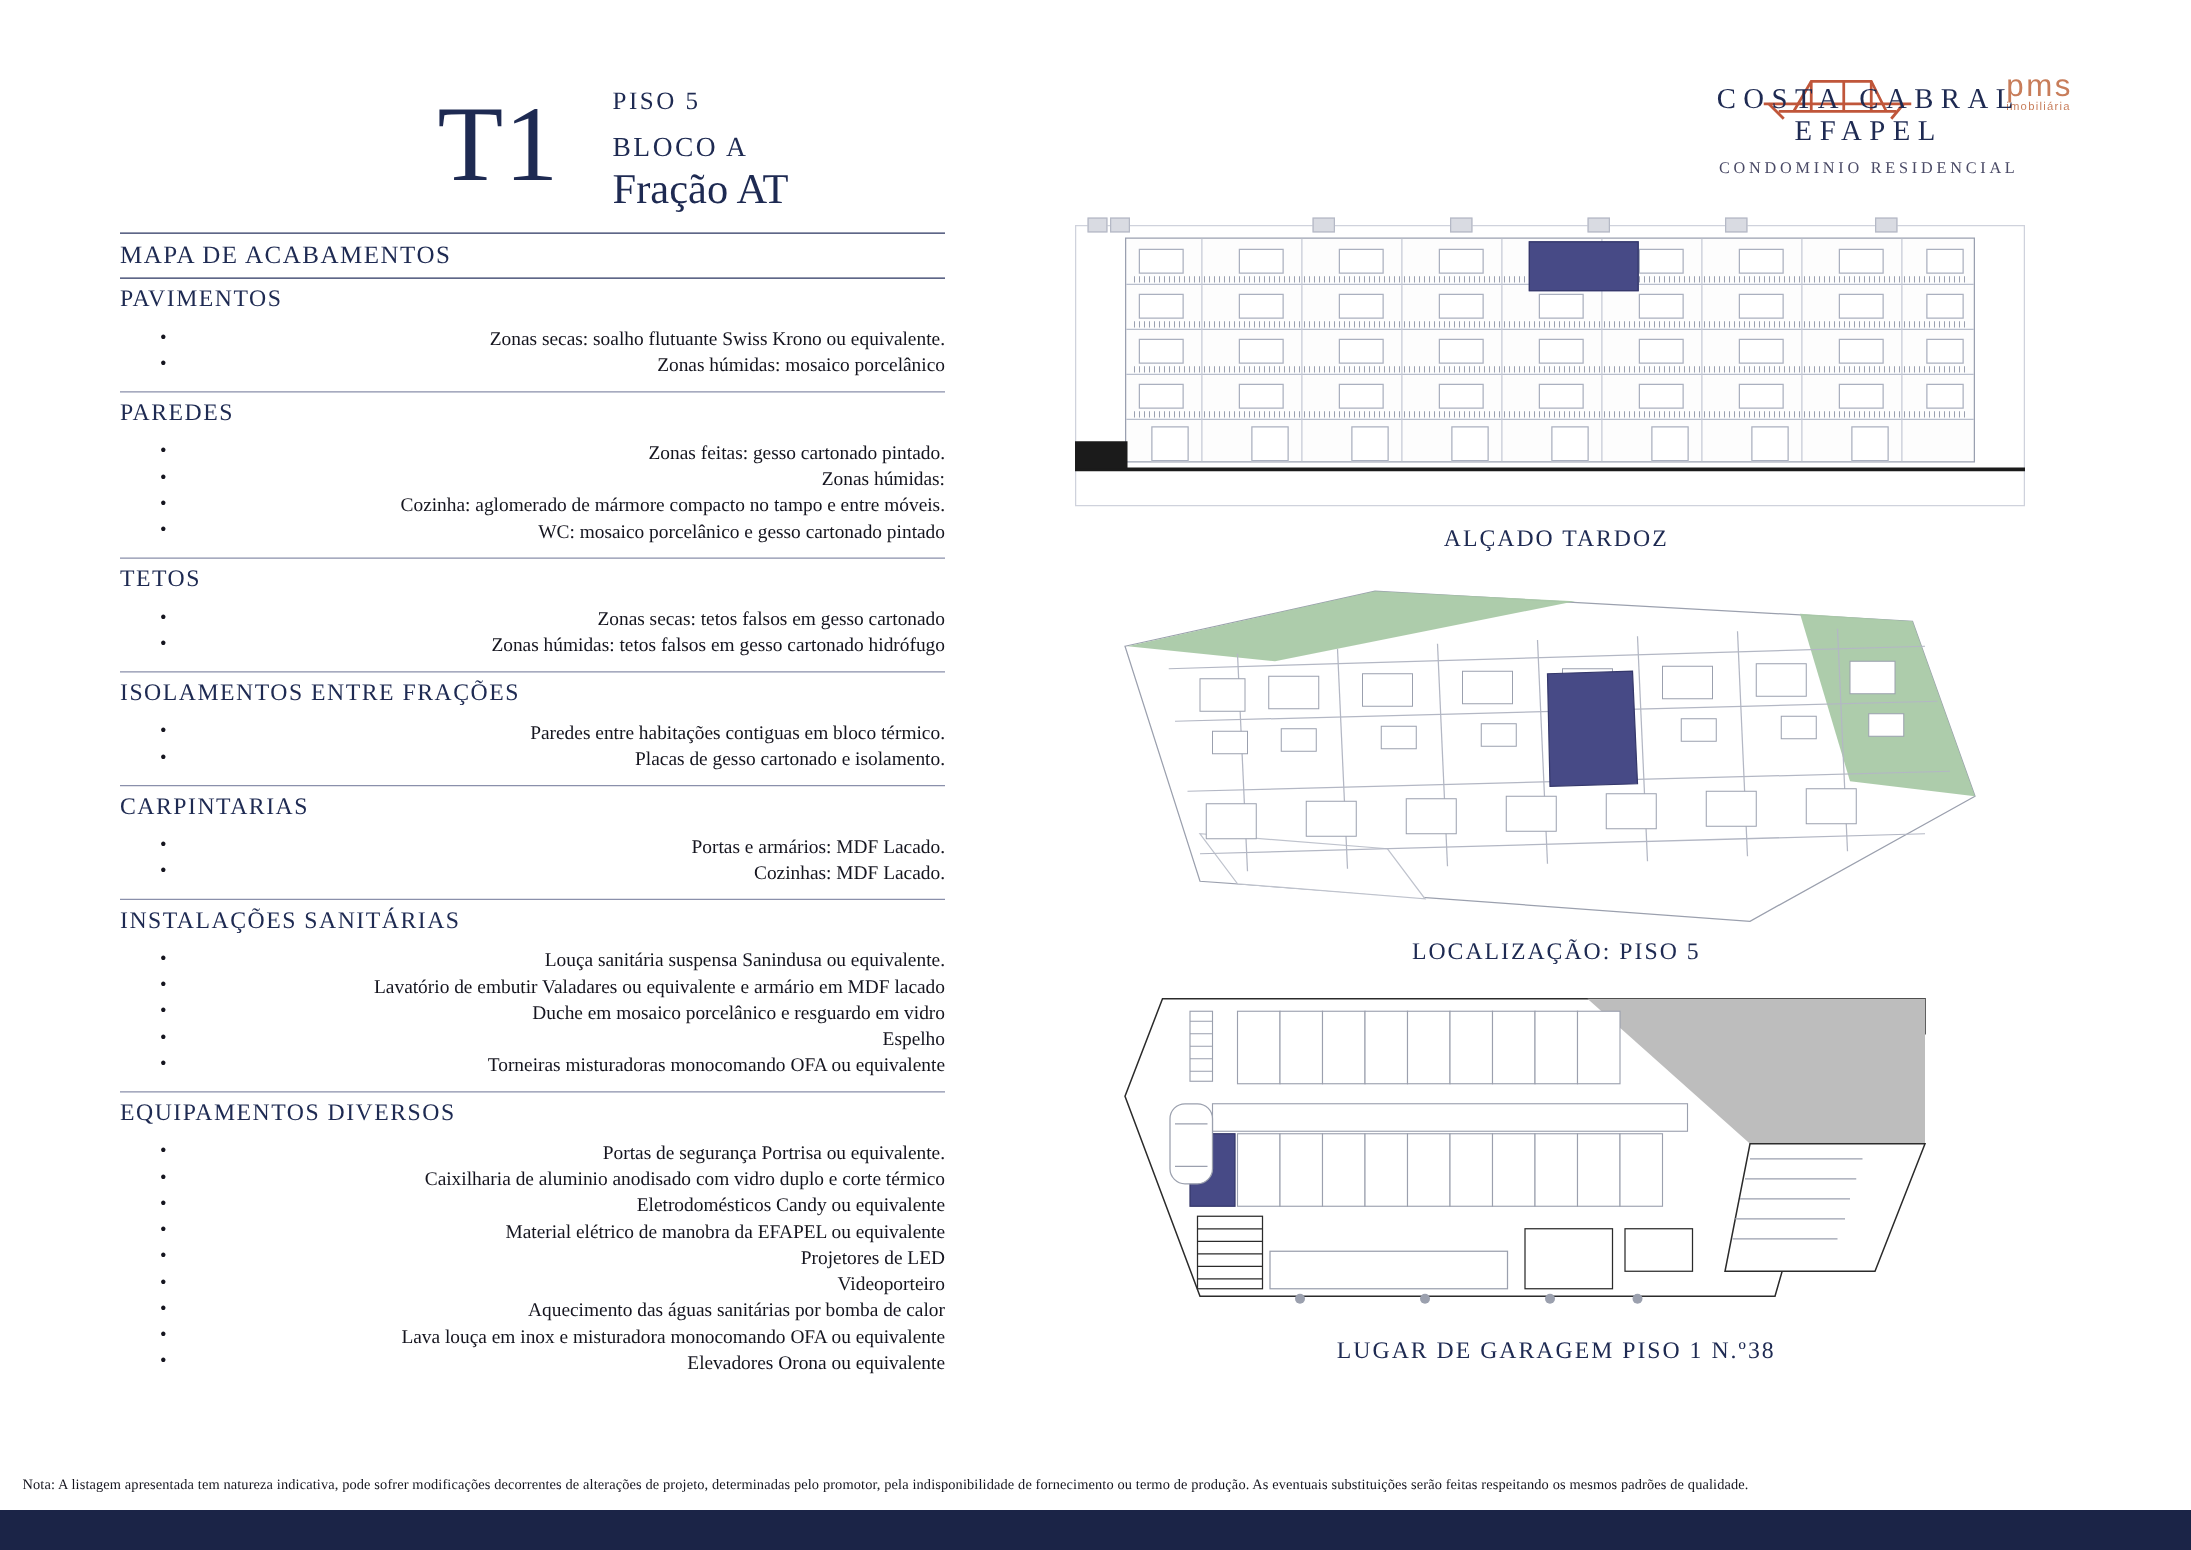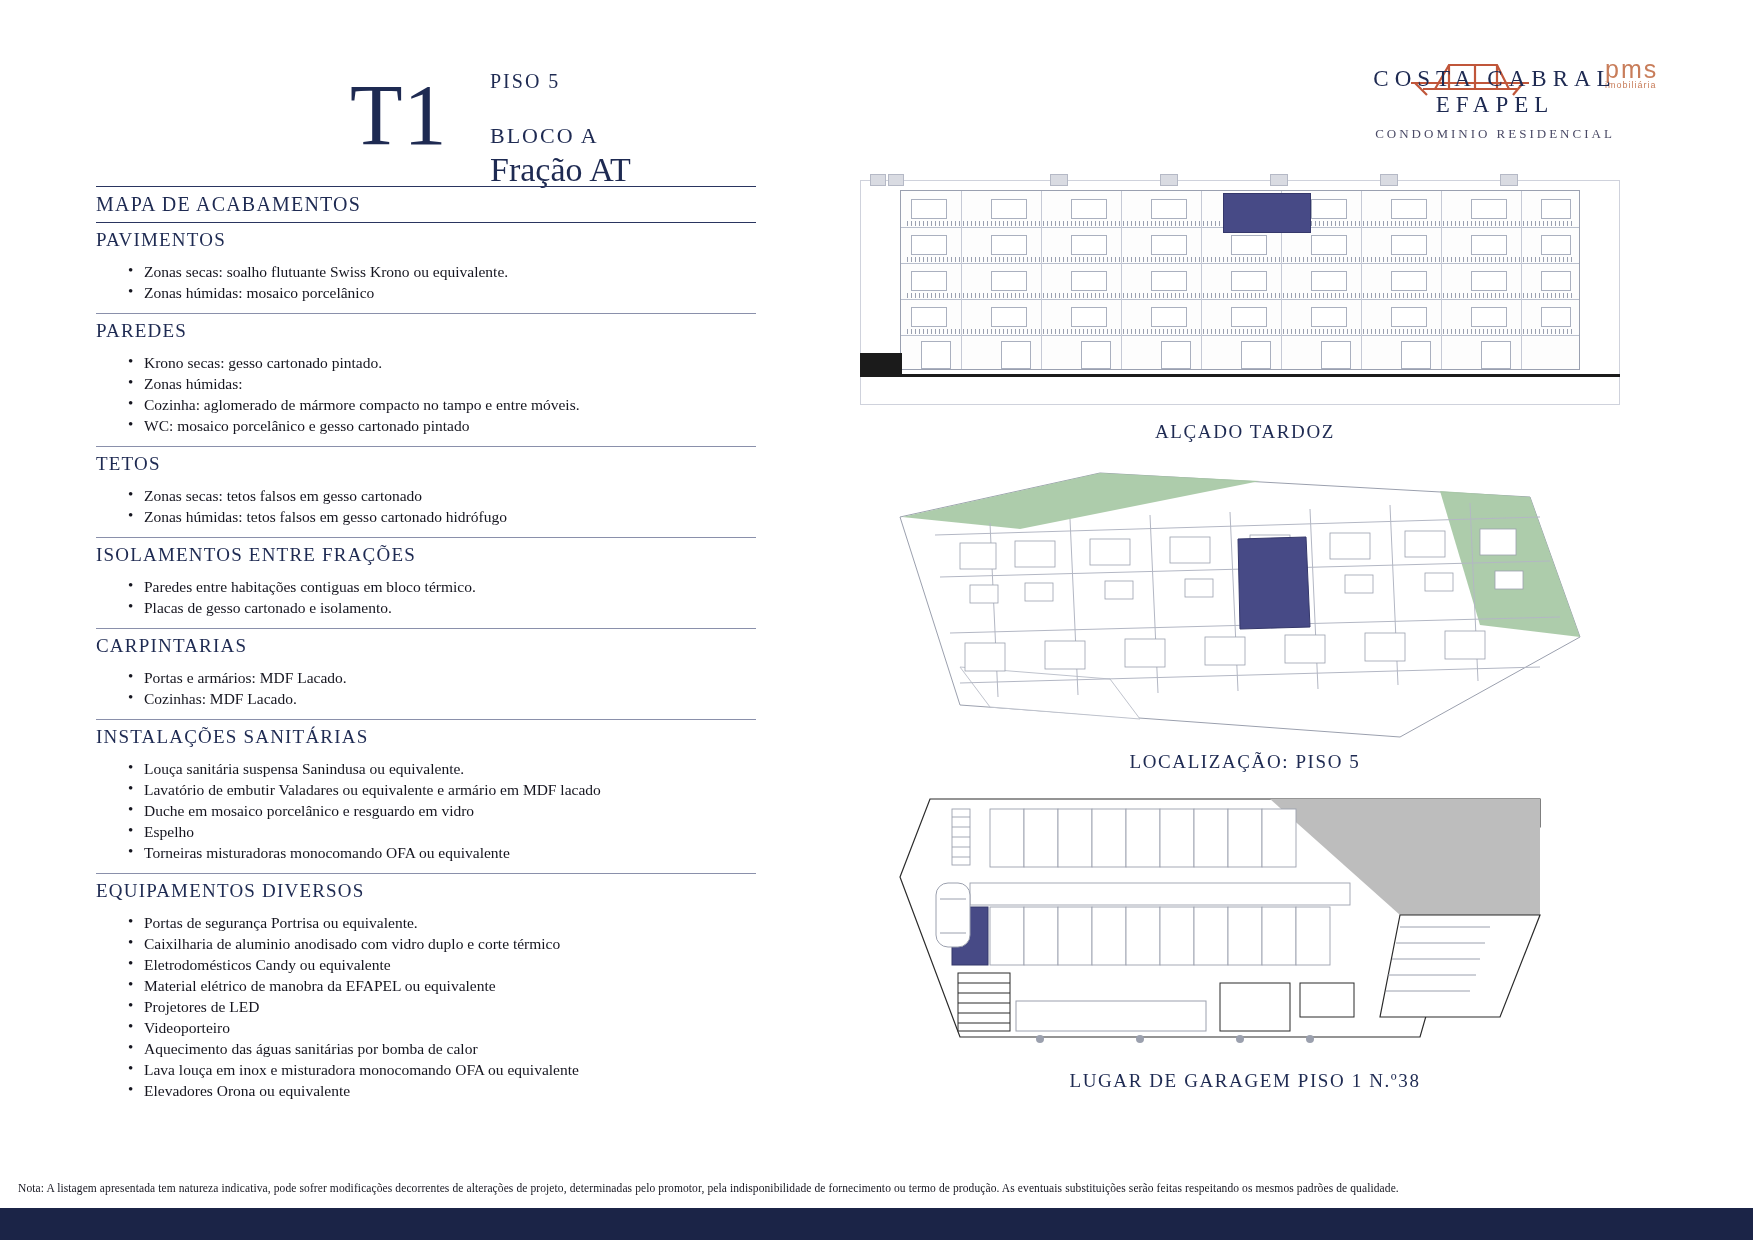--- a/index.html
+++ b/index.html
@@ -15,21 +15,21 @@
 
   
   .hdr{position:absolute;left:340px;top:50px;width:440px;height:120px;}
   .t1{
     font-family:"Liberation Serif", serif;
     font-size:86px;line-height:86px;color:#1e2a52;letter-spacing:1px;
     position:absolute;left:10px;top:22px;
   }
   .hdr-right{position:absolute;left:150px;top:20px;}
   .piso{font-size:20px;letter-spacing:2px;color:#1e2a52;}
-  .bloco{font-size:22px;letter-spacing:2px;color:#1e2a52;margin-top:30px;}
+  .bloco{font-size:22px;letter-spacing:2px;color:#1e2a52;margin-top:12px;}
   .fracao{font-size:34px;color:#1e2a52;margin-top:2px;}
 
   
   .brand{position:absolute;left:1330px;top:52px;width:330px;text-align:center;}
   .brand-name{font-size:23px;letter-spacing:6px;color:#1e2a52;margin-top:14px;}
   .brand-sub{font-size:13px;letter-spacing:3px;color:#4a4a66;margin-top:8px;}
   .logo-roof{position:absolute;left:1405px;top:55px;width:130px;height:48px;}
   .pms{position:absolute;left:1605px;top:58px;text-align:left;}
   .pms-main{font-size:25px;letter-spacing:2px;color:#c87d5a;line-height:22px;font-family:"Liberation Sans",sans-serif;}
   .pms-sub{font-size:9px;letter-spacing:1px;color:#c87d5a;font-family:"Liberation Sans",sans-serif;}
@@ -37,21 +37,21 @@
   
   .left{position:absolute;left:96px;top:186px;width:660px;}
   .rule{height:1px;background:#2a3560;width:100%;}
   .rule.thin{background:#8a90ab;}
   .sec-title{
     font-size:19px;letter-spacing:1.2px;color:#1e2a52;
     padding:6px 4px 6px 0;
   }
   .sec-title.big{font-size:20px;}
   ul.items{margin:4px 0 10px 0;padding-left:34px;list-style:none;}
-  ul.items li{font-size:15.5px;line-height:21px;color:#15151f;position:relative;padding-left:14px;}
+  ul.items li{font-size:15.5px;line-height:21px;color:#15151f;position:relative;padding-left:14px;text-align:right;}
   ul.items li:before{content:"•";position:absolute;left:-2px;top:-1px;font-size:15px;color:#15151f;}
   .blk{margin-bottom:2px;}
 
   
   .right{position:absolute;left:830px;top:168px;width:830px;}
   .cap{
     text-align:center;font-size:19px;letter-spacing:1.6px;color:#1e2a52;
     margin-top:8px;
   }
 
@@ -126,21 +126,21 @@
       <ul class="items">
         <li>Zonas secas: soalho flutuante Swiss Krono ou equivalente.</li>
         <li>Zonas húmidas: mosaico porcelânico</li>
       </ul>
     </div>
     <div class="rule thin"></div>
 
     <div class="blk">
       <div class="sec-title">PAREDES</div>
       <ul class="items">
-        <li>Krono secas: gesso cartonado pintado.</li>
+        <li>Zonas feitas: gesso cartonado pintado.</li>
         <li>Zonas húmidas:</li>
         <li>Cozinha: aglomerado de mármore compacto no tampo e entre móveis.</li>
         <li>WC: mosaico porcelânico e gesso cartonado pintado</li>
       </ul>
     </div>
     <div class="rule thin"></div>
 
     <div class="blk">
       <div class="sec-title">TETOS</div>
       <ul class="items">

